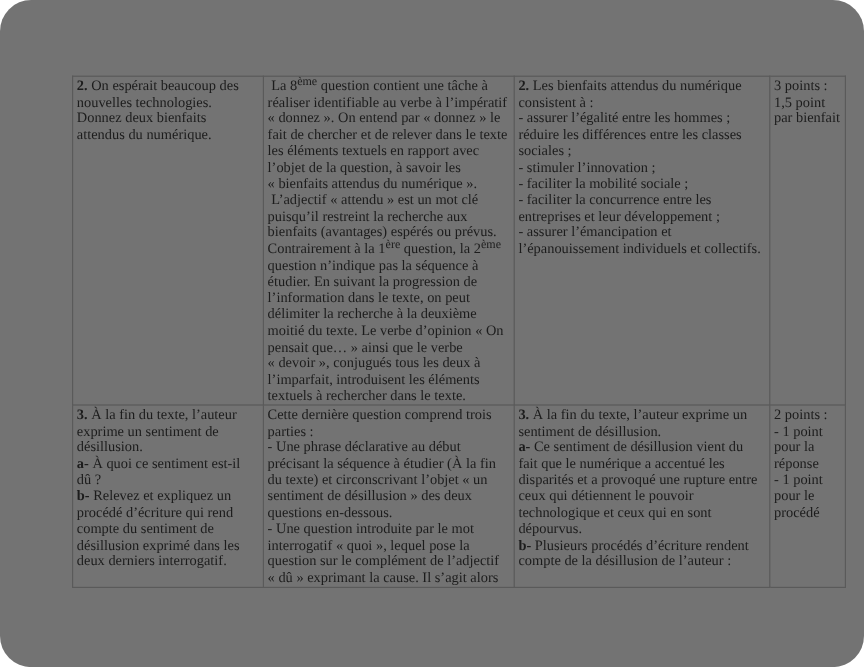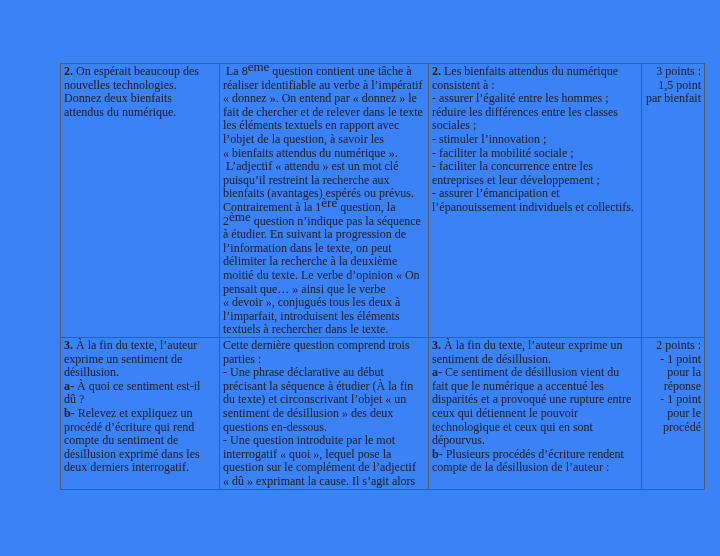--- a/index.html
+++ b/index.html
@@ -11,48 +11,48 @@
     width: 720px;
     height: 556px;
     position: relative;
     font-family: "Liberation Serif", serif;
     color: #1c1c1c;
     overflow: hidden;
   }
   .page {
     position: absolute;
     inset: 0;
-    background: #3b82f6;
+    background: #737373;
+    border-radius: 26px;
   }
   table.correction {
     position: absolute;
     left: 60px;
     top: 63px;
     width: 644px;
     border-collapse: collapse;
     table-layout: fixed;
   }
   table.correction td {
     border: 1px solid #5a5a5a;
     vertical-align: top;
     padding: 1px 3px 0 3px;
     font-size: 12px;
     line-height: 13.6px;
     overflow: hidden;
   }
   td.points-cell {
     padding: 1px 1px 0 2px;
-    text-align: right;
   }
   tr.row-1 { height: 274px; }
   tr.row-2 { height: 150px; }
   .run { white-space: pre-wrap; }
   b.run { font-weight: bold; }
   sup.ord {
-    font-size: 13px;
+    font-size: 10px;
     line-height: 0;
     vertical-align: 4px;
     white-space: pre-wrap;
   }
 </style>
 </head>
 <body>
 
 <div class="page">
   <table class="correction">

